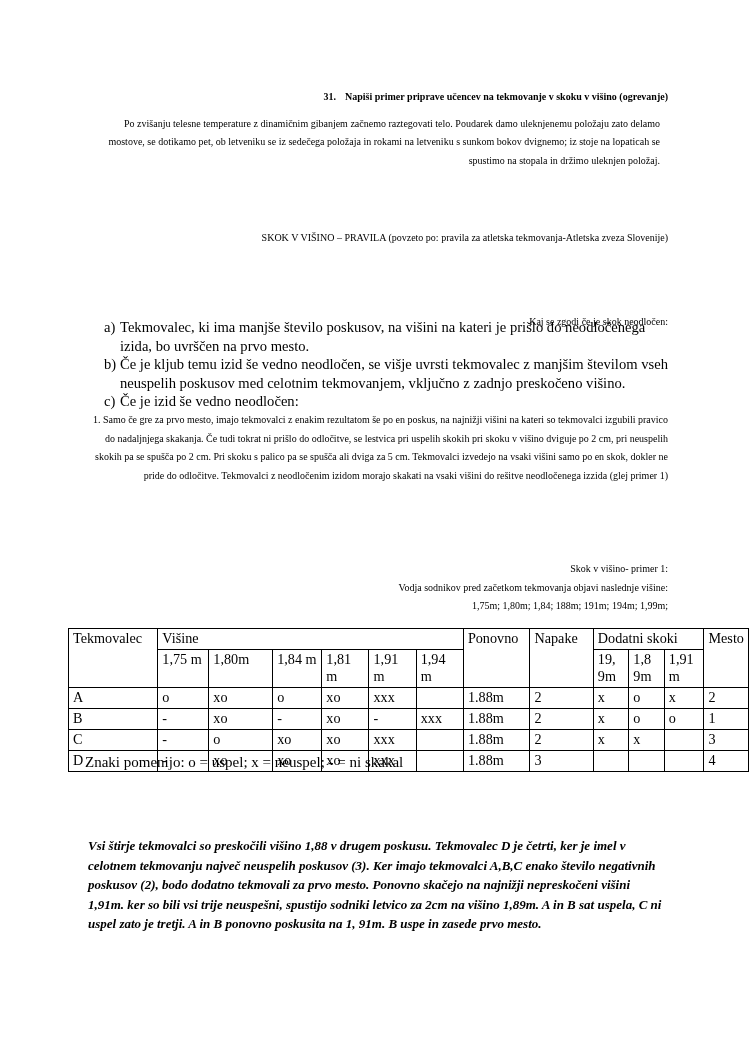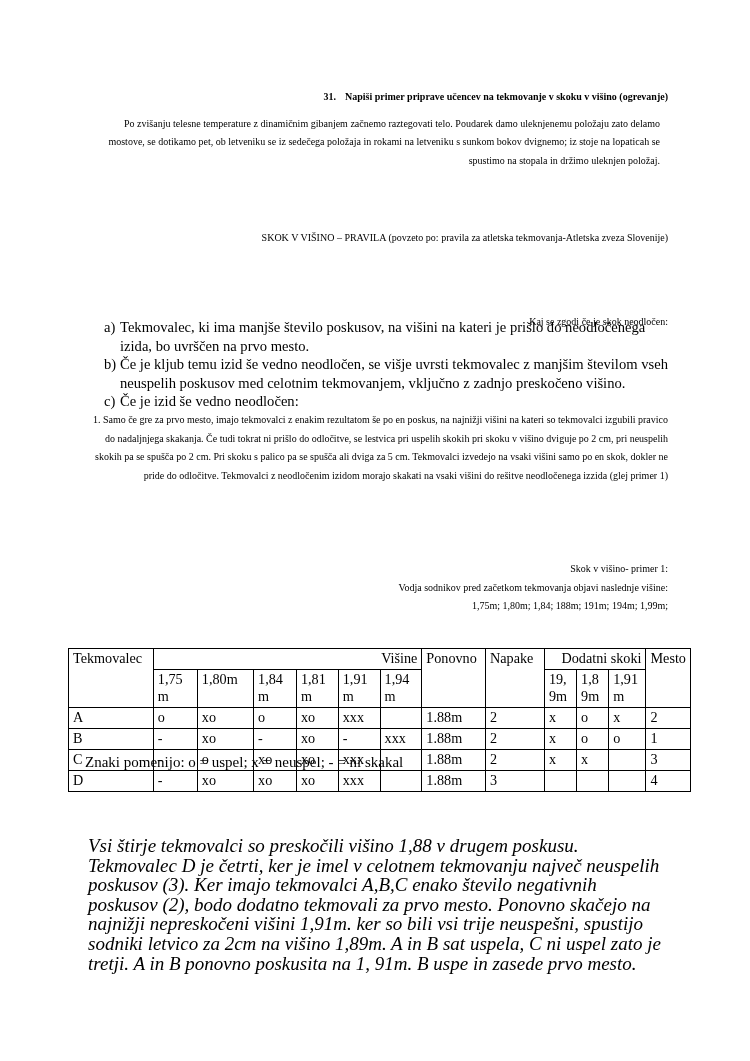--- a/index.html
+++ b/index.html
@@ -67,36 +67,35 @@
 
   
   .tbl-wrap {
     position: absolute;
     left: 68px;
     top: 628px;
     width: 681px;
   }
   table.results {
     border-collapse: collapse;
-    width: 623px;
+    width: 681px;
     font-size: 14.2px;
     font-family: "Liberation Serif", "DejaVu Serif", serif;
-    margin-top: 20px;
   }
   table.results td, table.results th {
     border: 1px solid #000000;
     padding: 1px 4px 2px 4px;
     font-weight: normal;
     text-align: left;
     vertical-align: top;
     line-height: 17px;
     height: 17px;
   }
   table.results th.center, table.results td.center {
-    text-align: right;
+    text-align: left;
   }
   .h-tall {
     height: 36px;
   }
 
   
   col.c-name   { width: 90px; }
   col.c-h1     { width: 52px; }
   col.c-h2     { width: 65px; }
   col.c-h3     { width: 50px; }
@@ -117,22 +116,23 @@
     font-size: 15px;
     line-height: 18px;
   }
 
   .closing {
     position: absolute;
     left: 88px;
     top: 836px;
     width: 578px;
     font-style: italic;
-    font-size: 19px;
+    font-size: 13px;
     line-height: 19.6px;
+    font-weight: bold;
   }
 </style>
 </head>
 <body>
 
 <div class="page">
 
   <div class="block" style="left:88px; top:88px; width:580px;">
     <div class="heading-line">
       <span class="heading-num">31.</span><span>Napiši primer priprave učencev na tekmovanje v skoku v višino (ogrevanje)</span>

